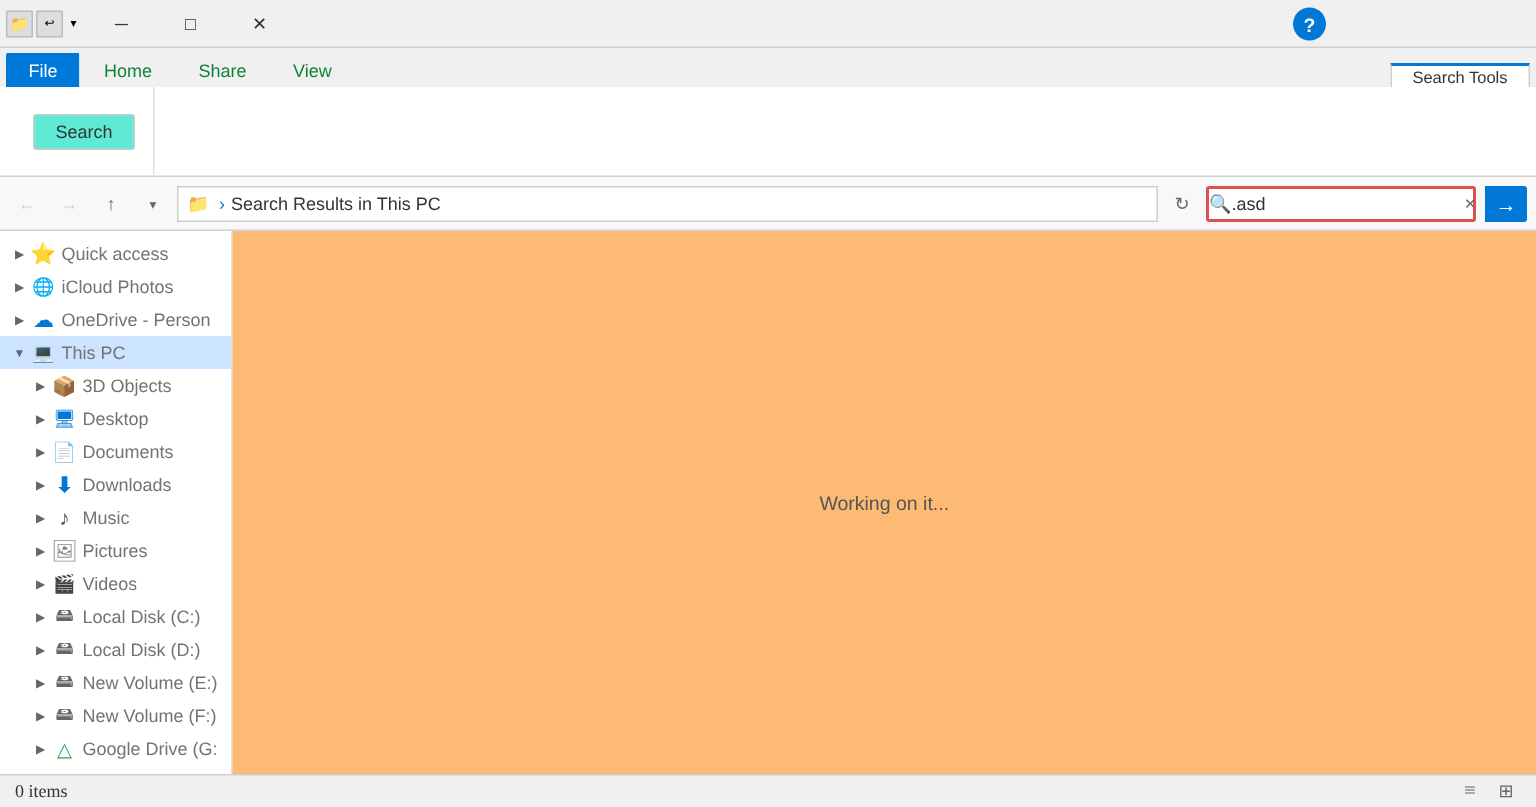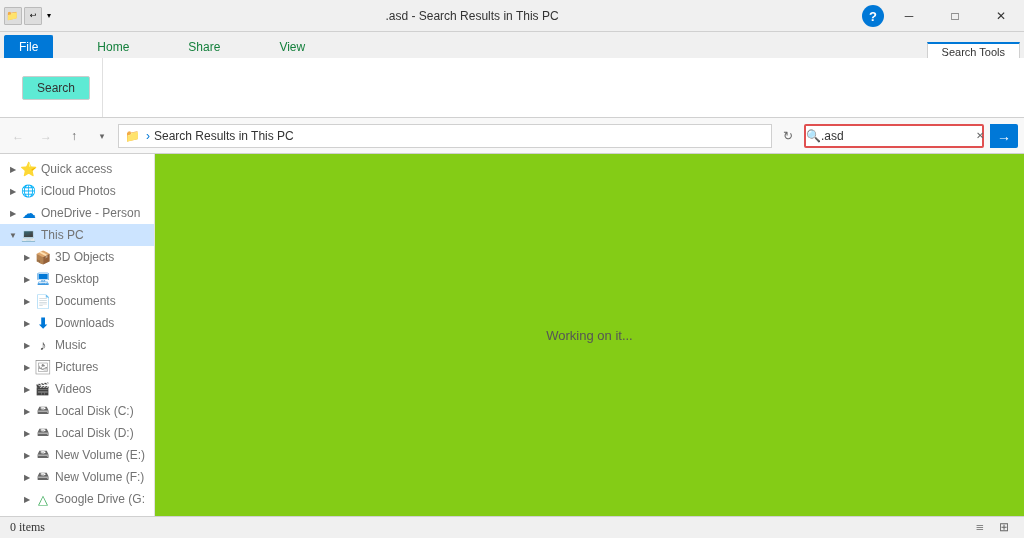--- a/index.html
+++ b/index.html
@@ -45,21 +45,20 @@
       cursor: pointer;
       font-size: 12px;
       color: #333;
     }
     .ribbon-tabs {
       display: flex;
       height: 26px;
       align-items: flex-end;
       padding: 0 4px;
       background: #f0f0f0;
-      gap: 28px;
     }
     .ribbon-tab {
       padding: 4px 14px;
       font-size: 12px;
       cursor: pointer;
       border: 1px solid transparent;
       border-bottom: none;
       background: transparent;
       color: #15803d;
       margin-right: 1px;
@@ -206,21 +205,21 @@
       font-size: 12px;
       color: #737373;
       overflow: hidden;
       text-overflow: ellipsis;
     }
     .tree-indent { padding-left: 20px; }
 
     
     .file-area {
       flex: 1;
-      background: #84cc16;
+      background: #fdba74;
       display: flex;
       align-items: center;
       justify-content: center;
       font-size: 13px;
       color: #555;
     }
 
     
     .status-bar {
       height: 22px;
@@ -262,23 +261,20 @@
   </style>
 </head>
 <body>
 
 <div class="title-bar">
   <div class="title-bar-left">
     <div class="title-icon-btn">📁</div>
     <div class="title-icon-btn" style="font-size:8px;">↩</div>
     <div class="title-icon-btn" style="font-size:8px; width:10px; border:none; background:transparent;">▾</div>
   </div>
-  <div class="title-center">
-    <span>.asd - Search Results in This PC</span>
-  </div>
   <div class="title-controls">
     <div class="title-control-btn">─</div>
     <div class="title-control-btn">□</div>
     <div class="title-control-btn close">✕</div>
   </div>
 
   <div style="position:absolute; right: 140px; top:5px; width:22px; height:22px; border-radius:50%; background:#0078d7; color:white; display:flex;align-items:center;justify-content:center; font-size:13px; font-weight:bold; cursor:pointer;">?</div>
 </div>
 
 <div class="ribbon-tabs">

